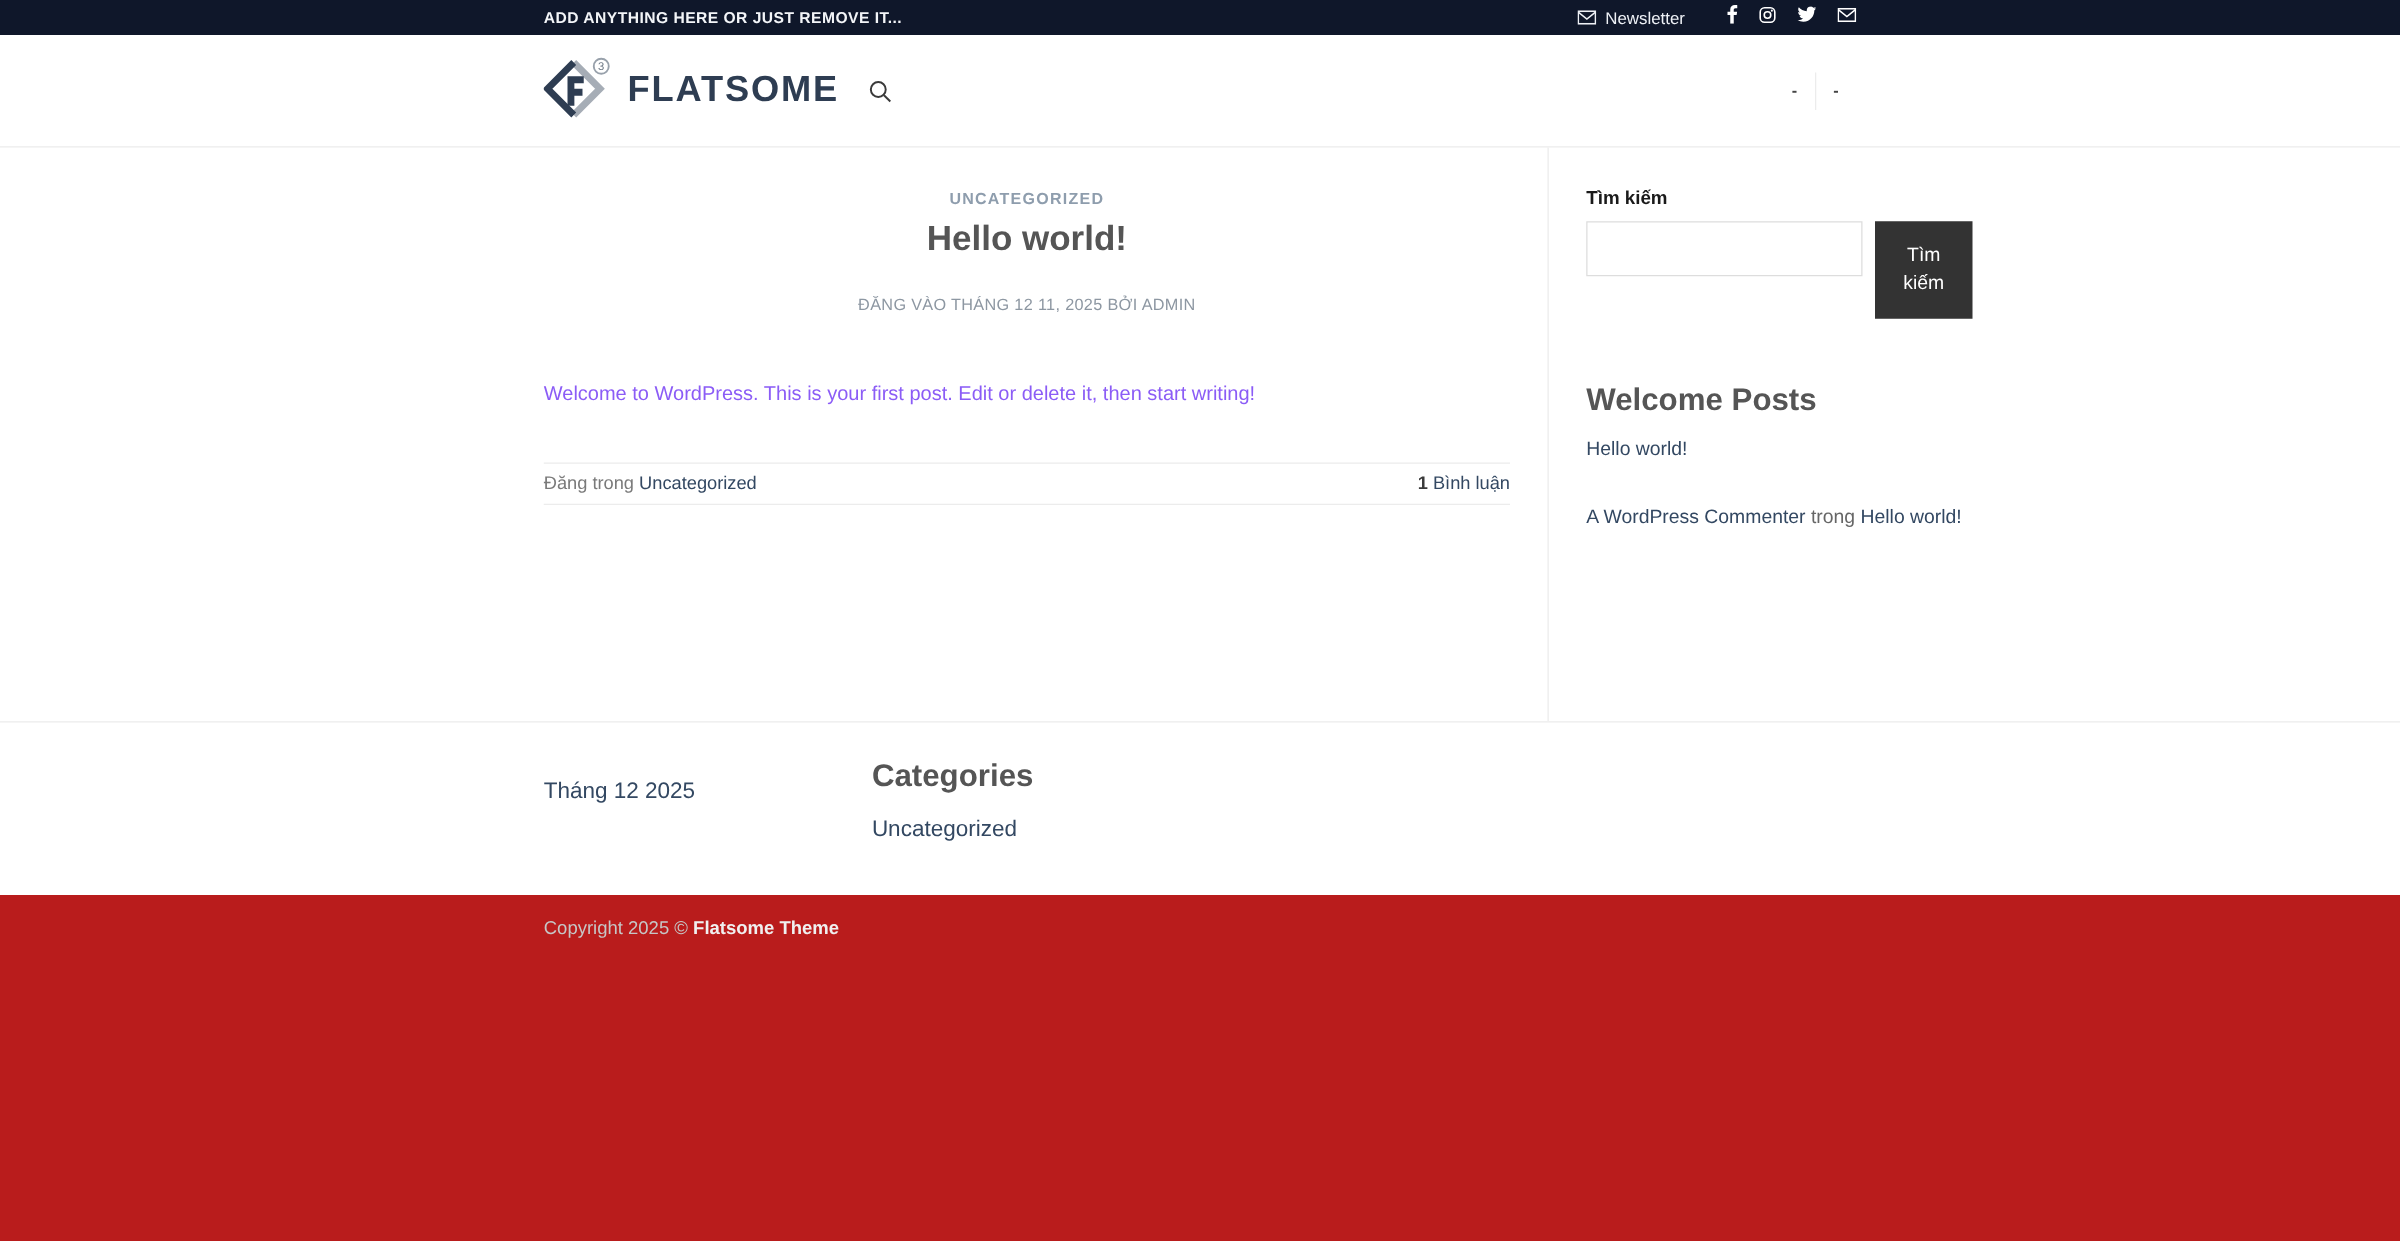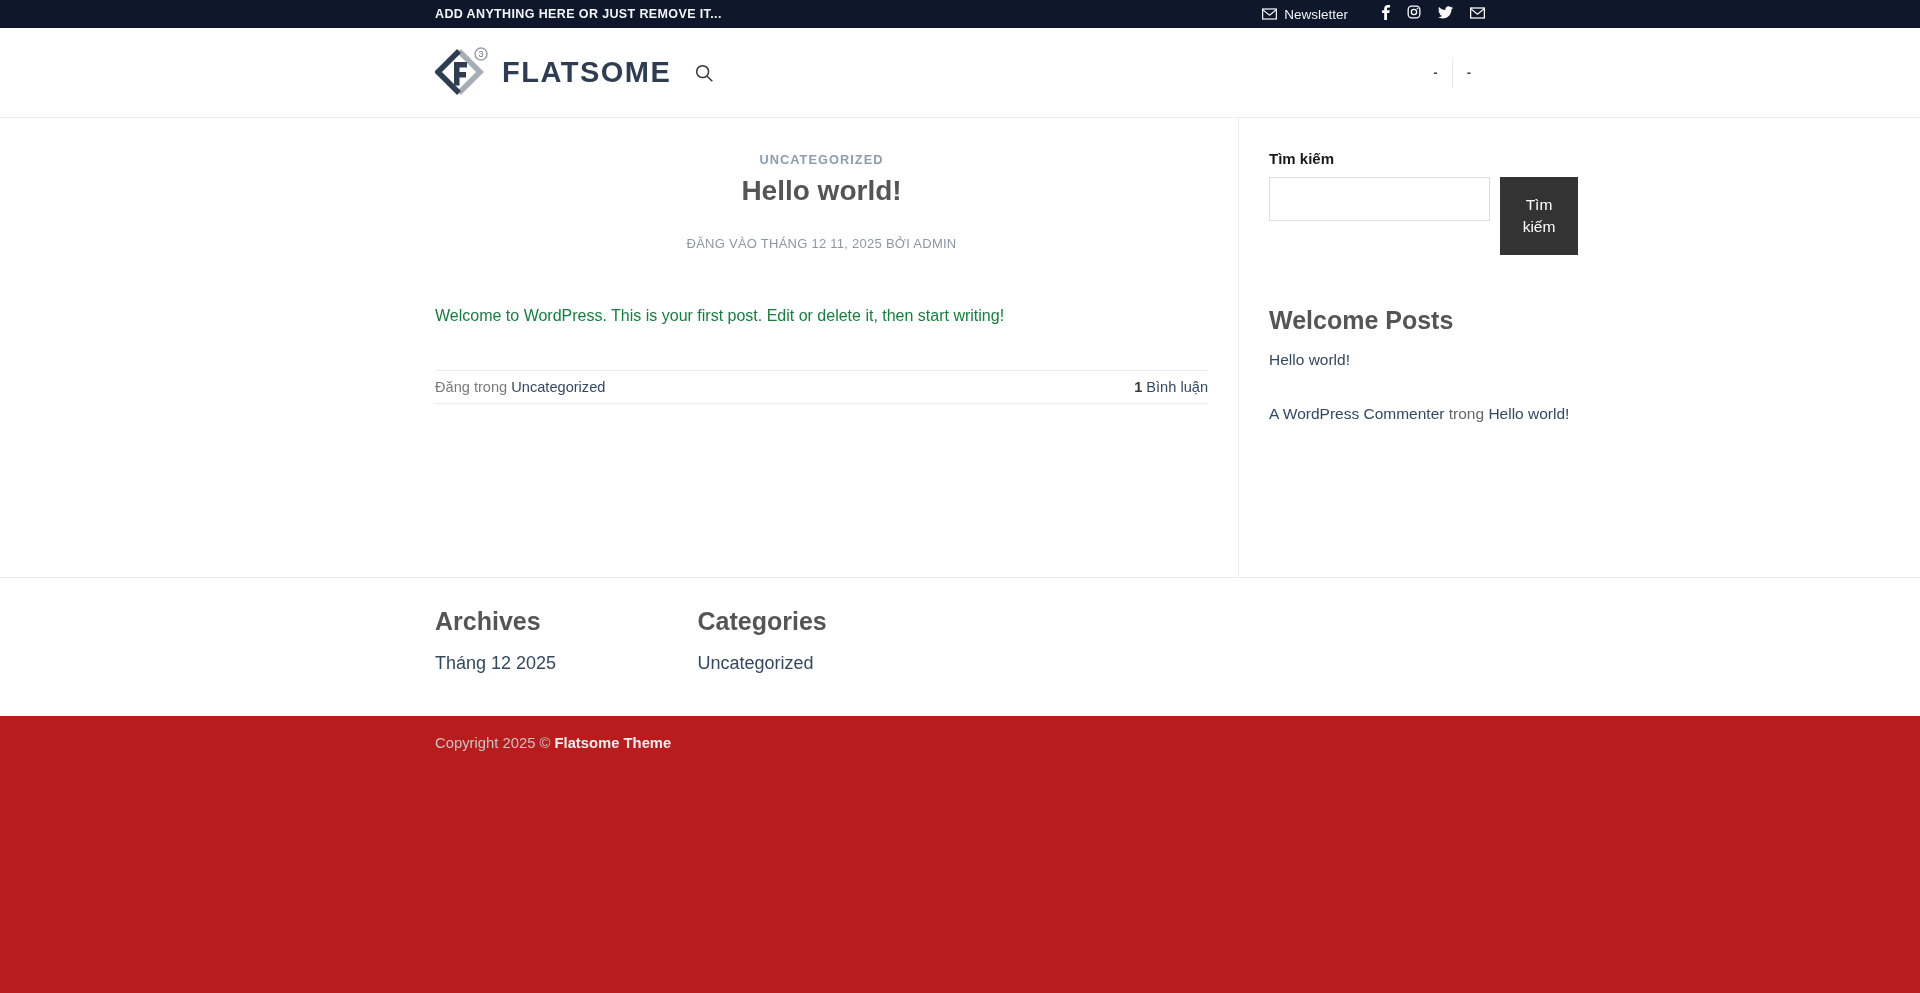--- a/index.html
+++ b/index.html
@@ -45,21 +45,21 @@
 
   .post-header { text-align:center; }
   .post-category {
     display:inline-block; font-size:12.8px; font-weight:700; letter-spacing:.08em;
     text-transform:uppercase; color:#8e9dad; text-decoration:none; cursor:pointer;
   }
   .post-title { font-size:28px; line-height:1.3; font-weight:700; color:#555555; margin-top:5px; }
   .post-meta {
     margin-top:27px; font-size:13px; color:#8d97a2; text-transform:uppercase; letter-spacing:.02em;
   }
-  .post-body { margin-top:52px; font-size:16px; line-height:1.6; color:#15803d; }
+  .post-body { margin-top:52px; font-size:16px; line-height:1.6; color:#8b5cf6; }
   .read-more-wrap { text-align:center; margin-top:24px; }
   .read-more-btn {
     display:inline-block; background:#fff; border:2px solid #446084; color:#446084;
     font-family:"Liberation Sans",sans-serif;
     font-size:13.4px; font-weight:700; letter-spacing:.03em; text-transform:uppercase;
     padding:5px 19px; cursor:pointer; line-height:1.5;
   }
   .post-footer {
     margin-top:41px; border-top:1px solid #ececec; border-bottom:1px solid #ececec;
     padding:8px 0; display:flex; justify-content:space-between; align-items:center;
@@ -232,21 +232,20 @@
         </ul>
       </div>
     </aside>
 
   </div>
 </div>
 
 <section class="footer-widgets">
   <div class="container">
     <div class="footer-col">
-      <h2 class="widget-heading">Archives</h2>
       <ul>
         <li>
           <a>Tháng 12 2025</a>
         </li>
       </ul>
     </div>
     <div class="footer-col">
       <h2 class="widget-heading">Categories</h2>
       <ul>
         <li>

